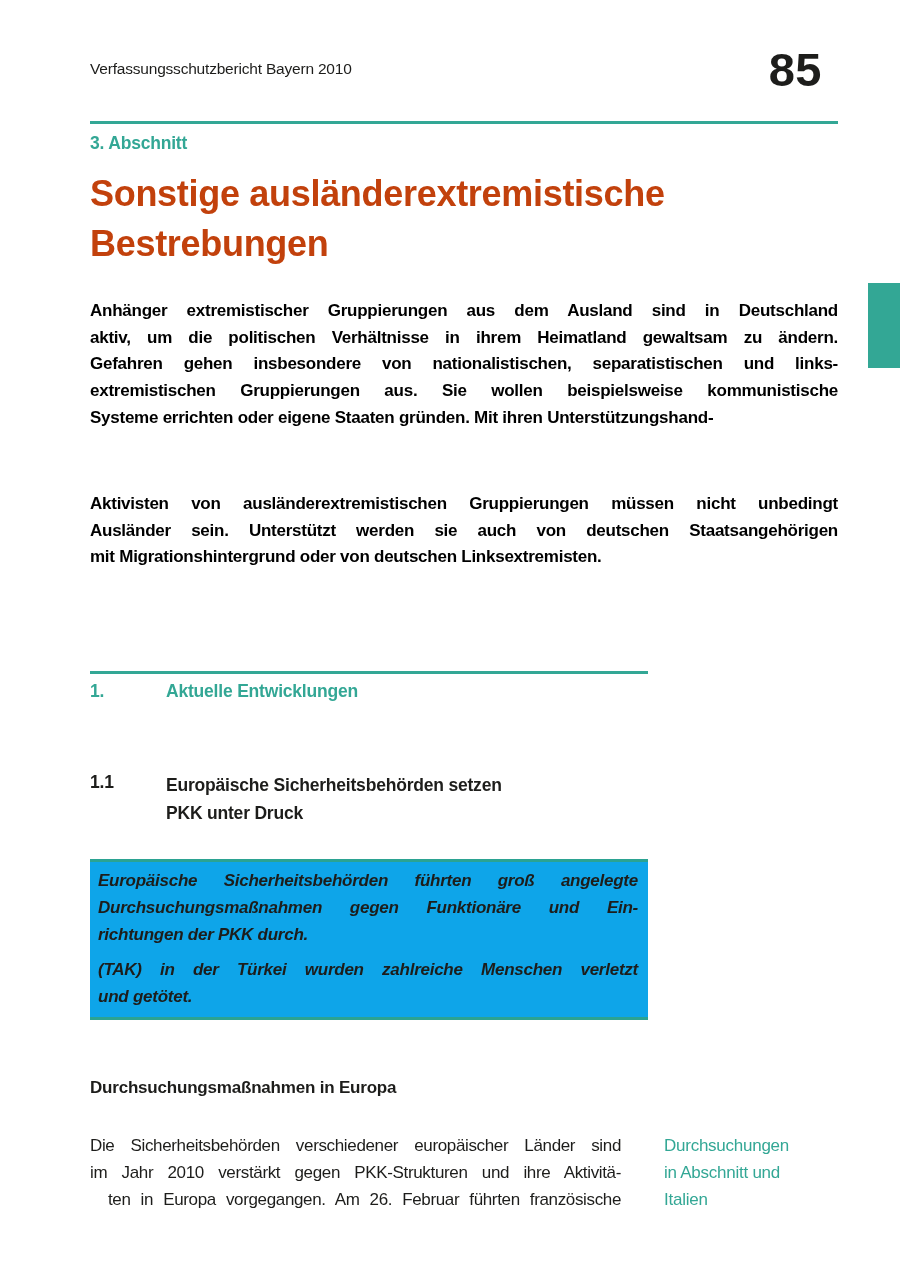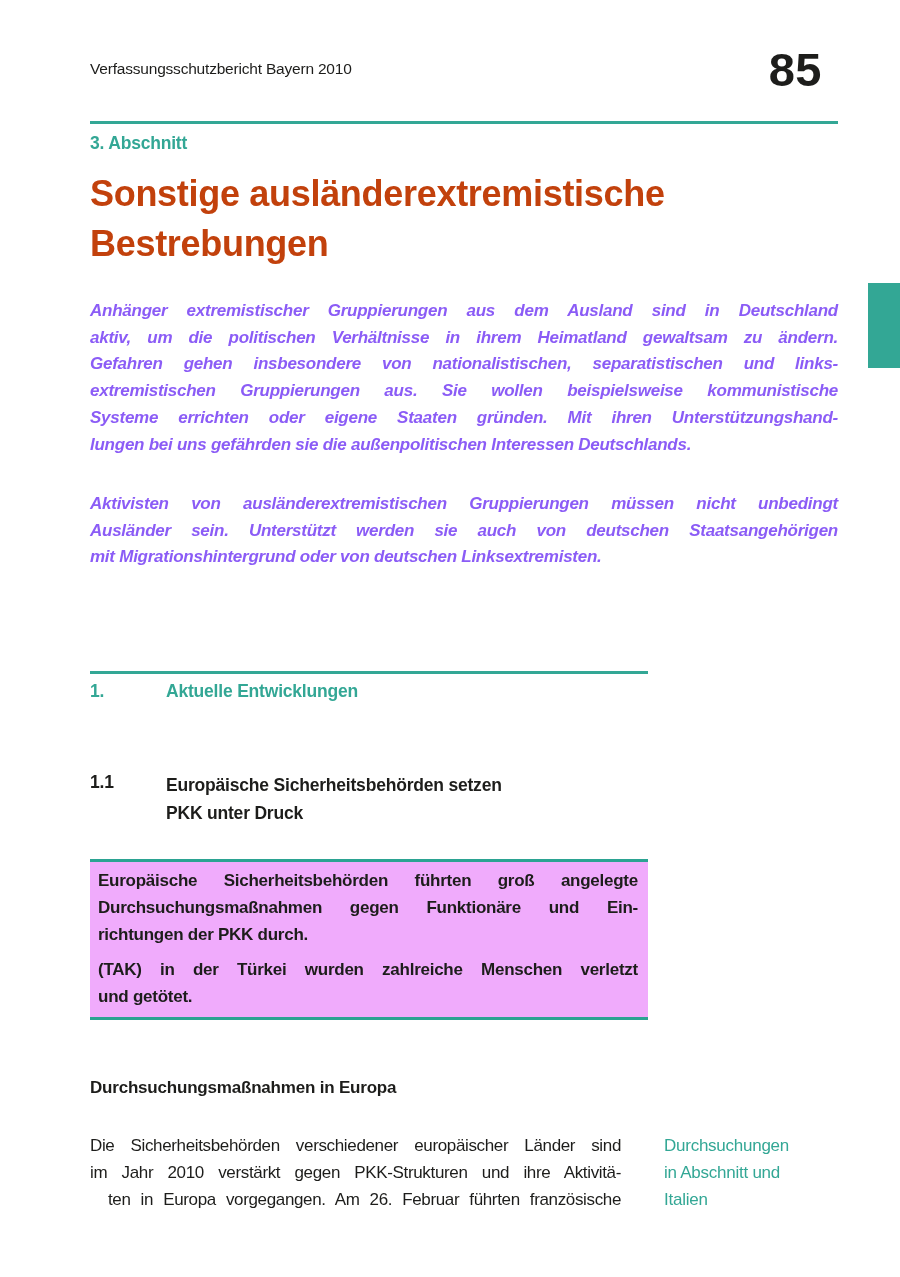--- a/index.html
+++ b/index.html
@@ -37,44 +37,44 @@
   }
 
   
   .lines > div { white-space: normal; }
   .justify > div { text-align: justify; text-align-last: justify; }
   .justify > div:last-child { text-align-last: left; }
   .justify.flow-continues > div:last-child { text-align-last: justify; margin-left: 18px; }
 
   .intro {
     position: absolute; left: 90px; width: 748px;
-    font-size: 17px; font-weight: bold; color: #8b5cf6;
-    line-height: 26.7px; letter-spacing: -0.25px; font-style: italic;
+    font-size: 17px; font-weight: bold; color: #000000;
+    line-height: 26.7px; letter-spacing: -0.25px;
   }
   .intro-1 { top: 298px; }
   .intro-2 { top: 491px; }
 
   .numbered-heading {
     position: absolute; left: 90px; width: 560px;
     display: flex; align-items: flex-start;
     font-size: 17.5px; font-weight: bold; letter-spacing: -0.2px;
   }
   .numbered-heading .num { width: 76px; flex: 0 0 76px; }
   .sec1 { top: 681px; color: #33a795; }
   .sec11 { top: 772px; color: #1d1d1b; }
   .sec11 .lines > div { line-height: 27.5px; }
 
   .highlight-box {
     position: absolute; left: 90px; top: 859px; width: 558px;
     box-sizing: border-box;
-    background: #f0abfc;
+    background: #0ea5e9;
     border-top: 3px solid #2ba392; border-bottom: 3px solid #2ba392;
     padding: 5px 10px 7px 8px;
     font-size: 17px; font-weight: bold; color: #1d1d1b;
-    line-height: 27px; letter-spacing: -0.25px;
+    line-height: 27px; letter-spacing: -0.25px; font-style: italic;
   }
   .highlight-box .box-par + .box-par { margin-top: 8px; }
 
   .subheading {
     position: absolute; left: 90px; top: 1078px;
     font-size: 17px; font-weight: bold; color: #1d1d1b; letter-spacing: -0.2px;
   }
 
   .body-par {
     position: absolute; left: 90px; top: 1132px; width: 531px;
@@ -108,21 +108,20 @@
       <div>Sonstige ausländerextremistische</div>
       <div>Bestrebungen</div>
     </div>
 
   <div class="intro intro-1 lines justify">
       <div>Anhänger extremistischer Gruppierungen aus dem Ausland sind in Deutschland</div>
       <div>aktiv, um die politischen Verhältnisse in ihrem Heimatland gewaltsam zu ändern.</div>
       <div>Gefahren gehen insbesondere von nationalistischen, separatistischen und links-</div>
       <div>extremistischen Gruppierungen aus. Sie wollen beispielsweise kommunistische</div>
       <div>Systeme errichten oder eigene Staaten gründen. Mit ihren Unterstützungshand-</div>
-      <div>lungen bei uns gefährden sie die außenpolitischen Interessen Deutschlands.</div>
     </div>
 
   <div class="intro intro-2 lines justify">
       <div>Aktivisten von ausländerextremistischen Gruppierungen müssen nicht unbedingt</div>
       <div>Ausländer sein. Unterstützt werden sie auch von deutschen Staatsangehörigen</div>
       <div>mit Migrationshintergrund oder von deutschen Linksextremisten.</div>
     </div>
 
   <div class="rule rule-section"></div>
 

